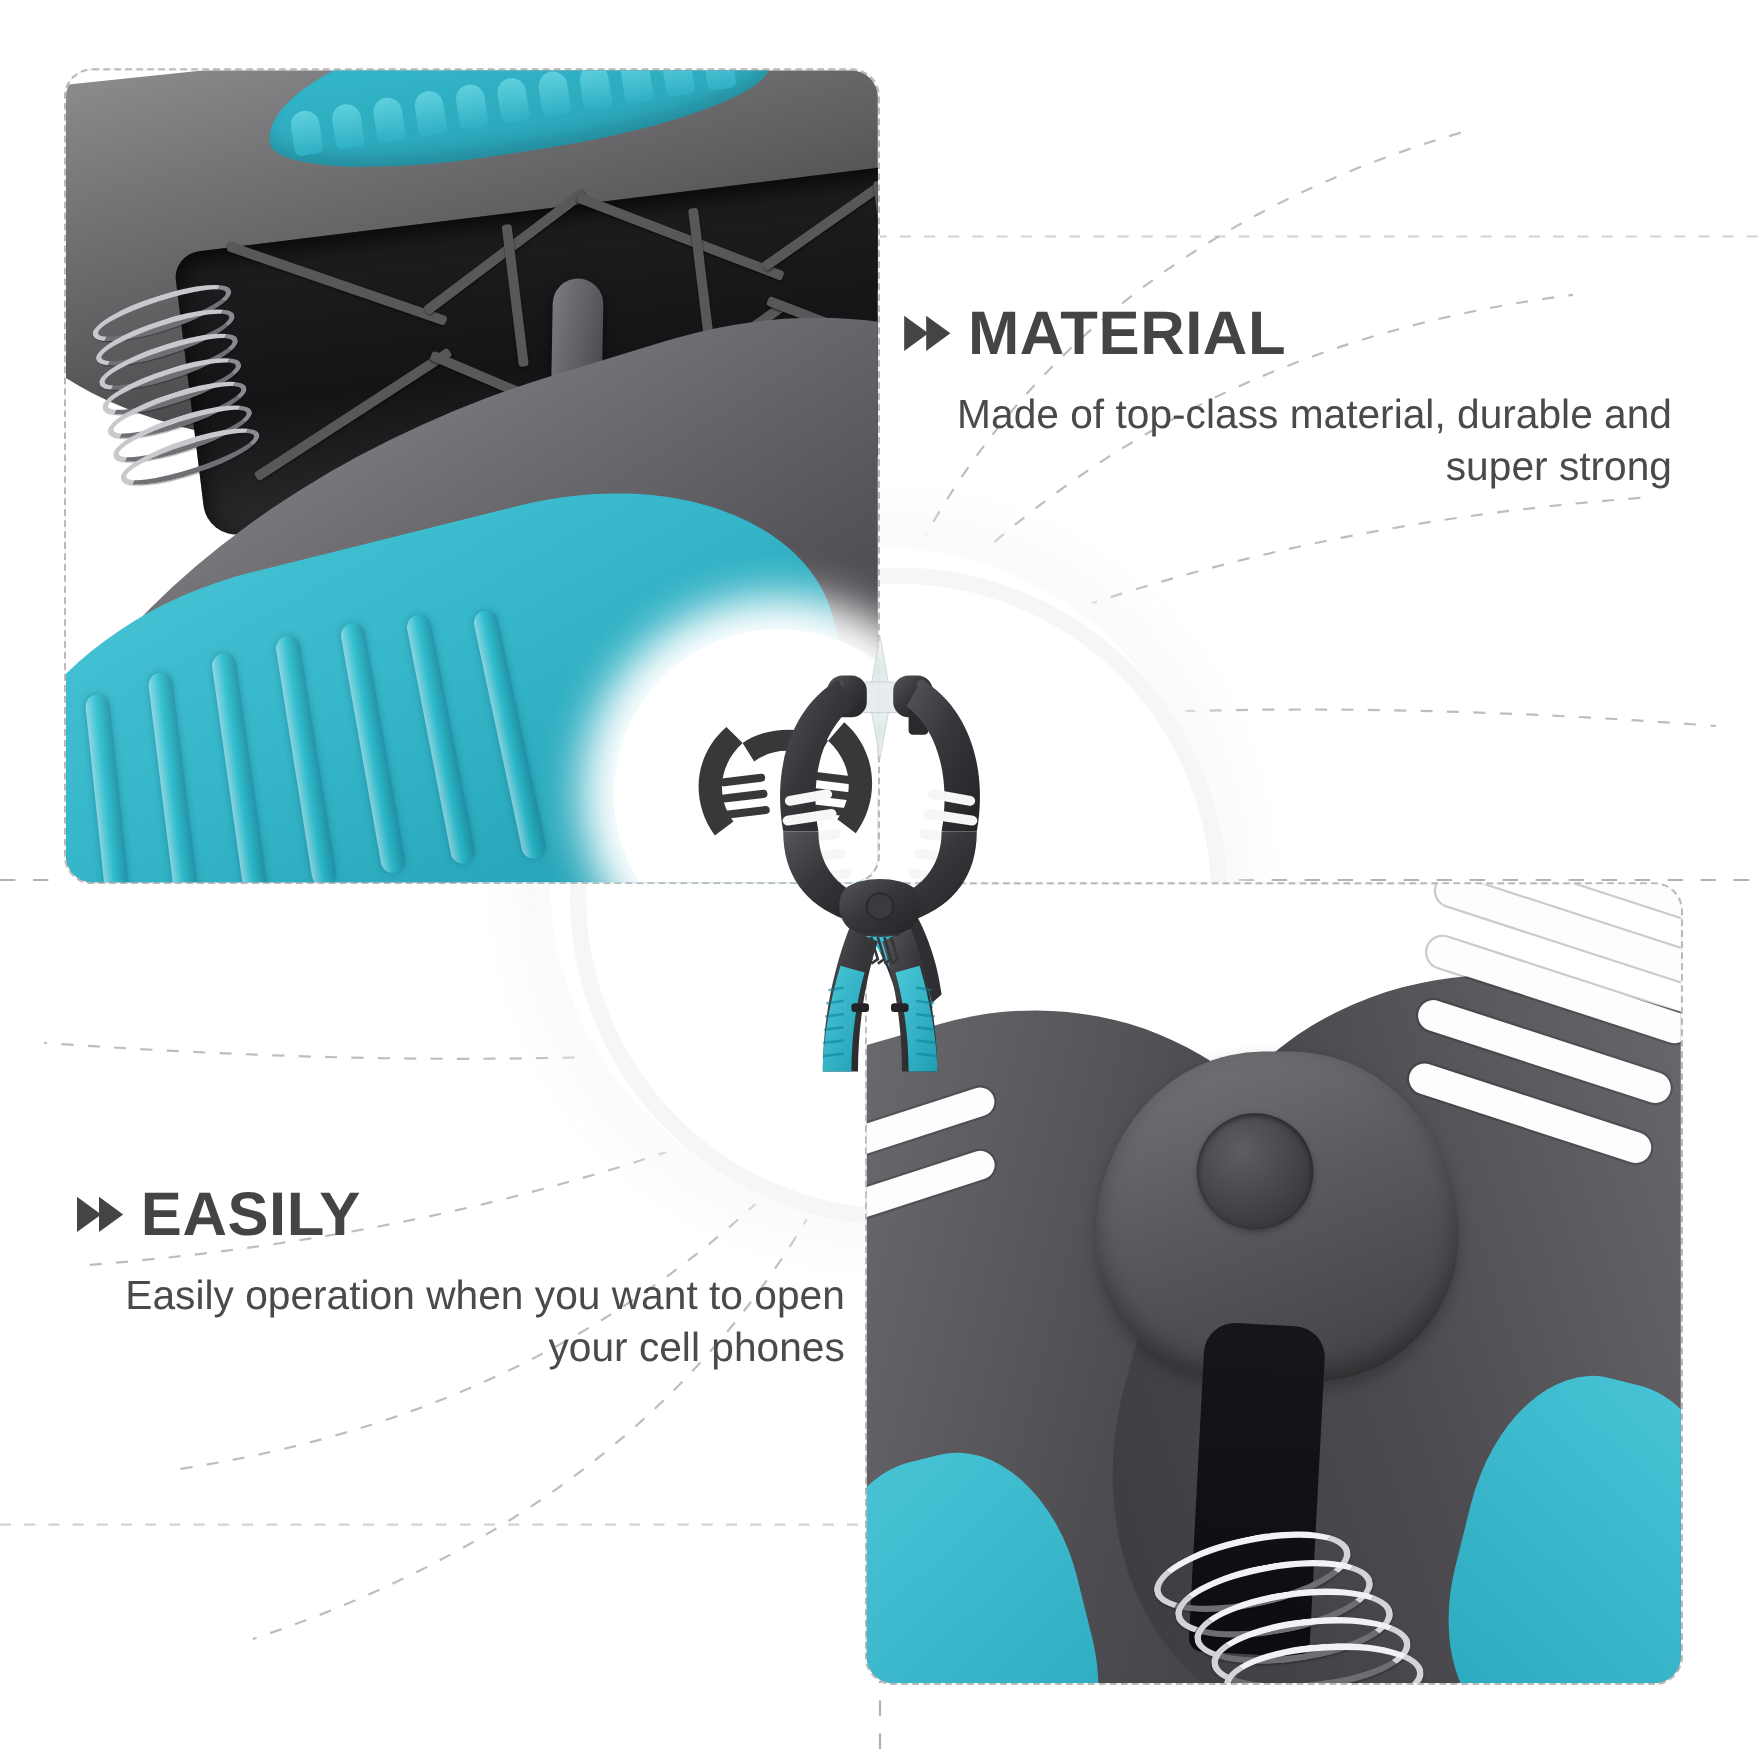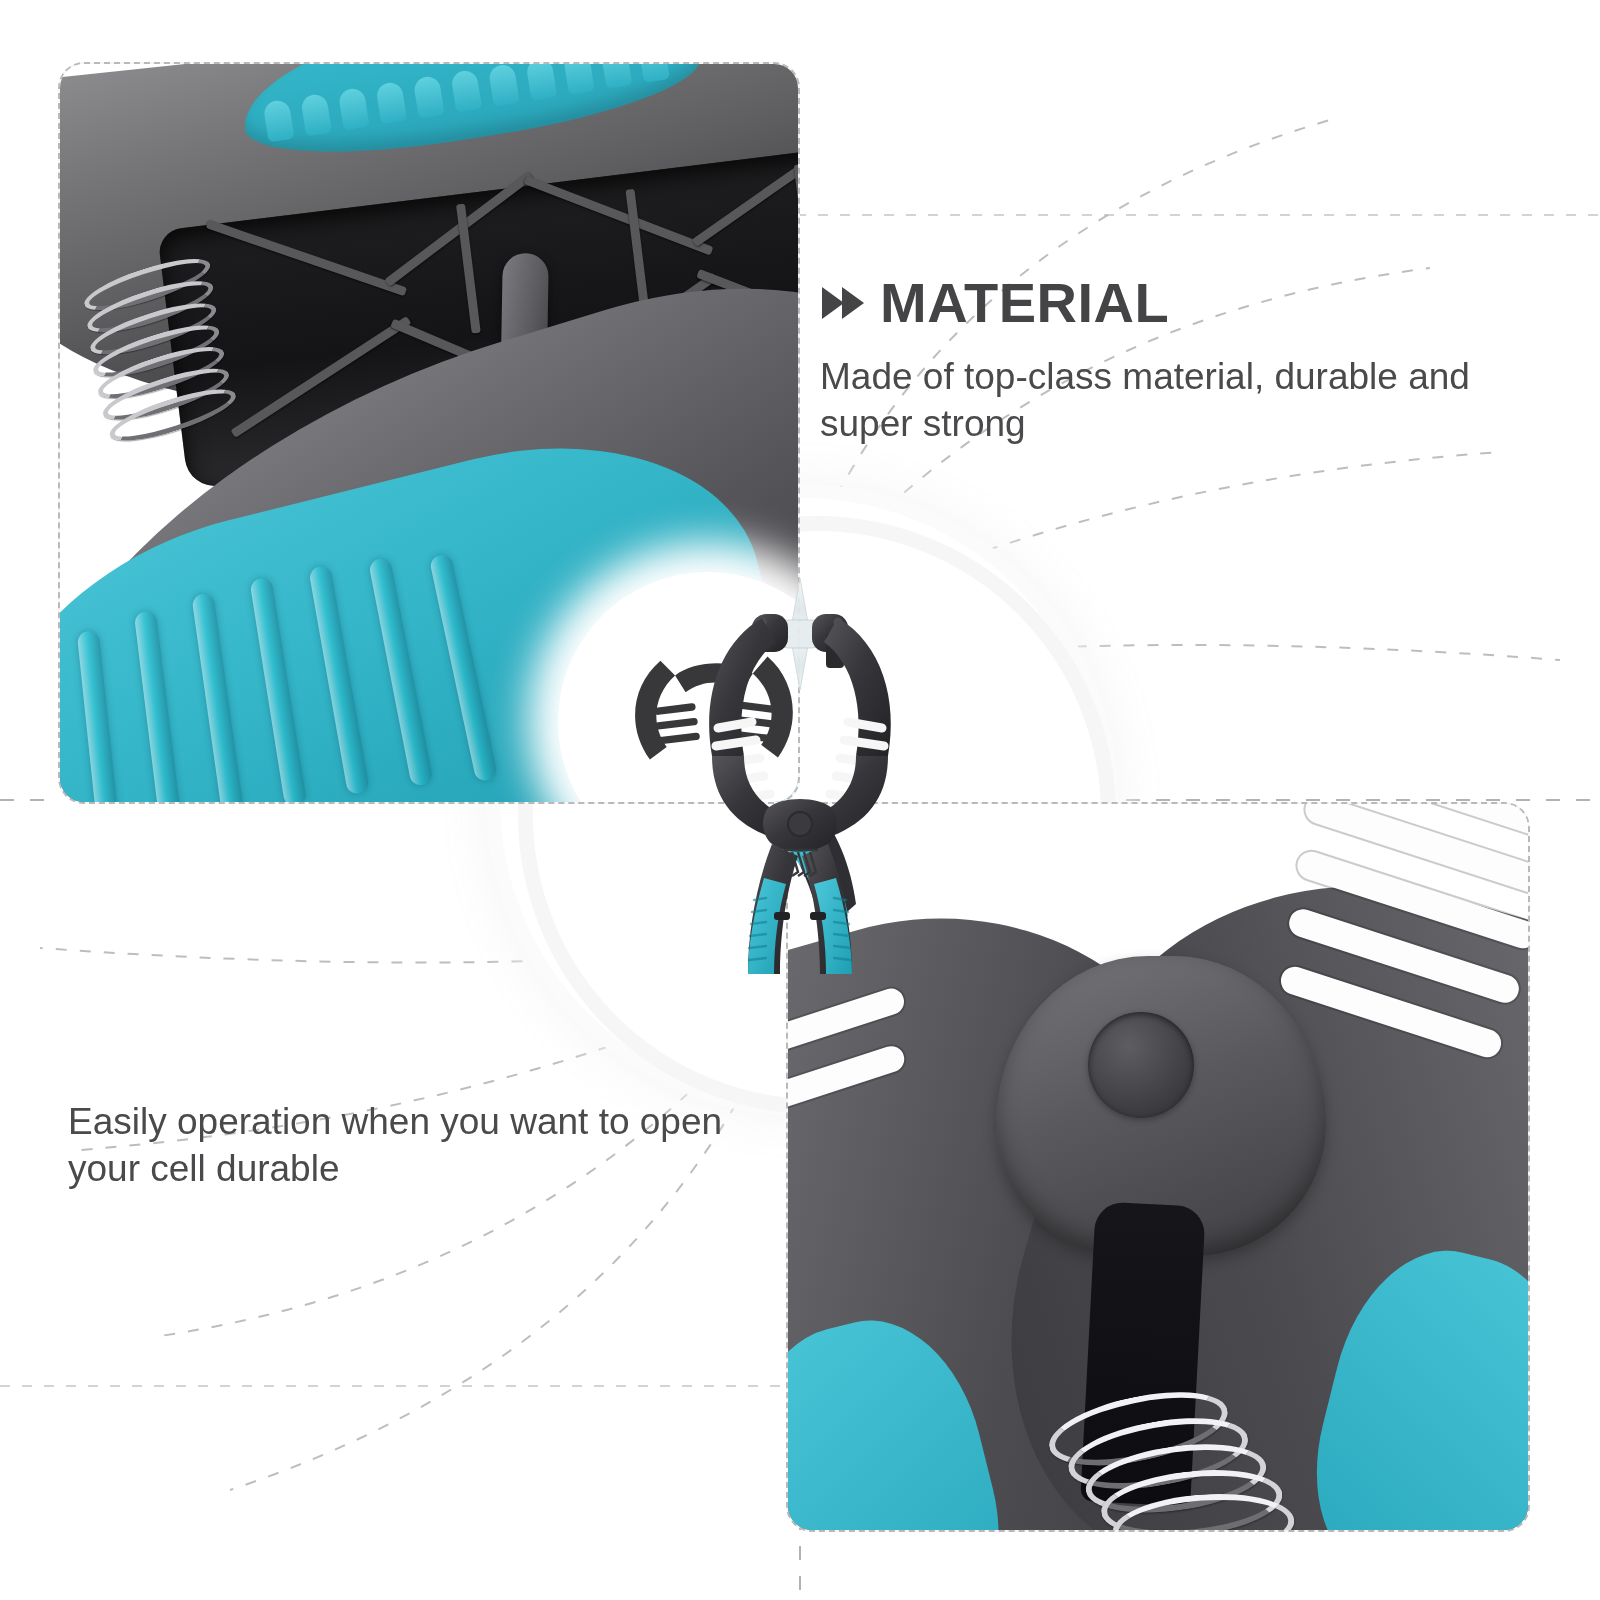--- a/index.html
+++ b/index.html
@@ -162,21 +162,21 @@
 
   
   .txt-block{position:absolute;}
   .heading{
     display:flex;align-items:center;gap:12px;
     font-size:56px;font-weight:bold;color:#444446;letter-spacing:.5px;line-height:1;
   }
   .ff-icon{display:inline-block;width:48px;height:40px;flex:0 0 auto;}
   .body-txt{
     margin-top:22px;font-size:37px;color:#4a4a4c;line-height:1.28;
-    max-width:700px;font-weight:400;
+    max-width:700px;font-weight:400;text-align:right;
   }
   .block-material{left:820px;top:275px;}
   .block-easily{left:68px;top:1076px;}
 </style>
 </head>
 <body>
 
 <div class="stage">
 
   <div class="decor">
@@ -443,16 +443,23 @@
       <svg class="ff-icon" viewBox="0 0 48 40">
         <path d="M2 4 L 24 20 L 2 36 Z" fill="#444446"></path>
         <path d="M22 4 L 44 20 L 22 36 Z" fill="#444446"></path>
       </svg>
       <span>MATERIAL</span>
     </div>
     <div class="body-txt">Made of top-class material, durable and super strong</div>
   </div>
 
   <div class="txt-block block-easily">
-    <div class="body-txt">Easily operation when you want to open your cell durable</div>
+    <div class="heading">
+      <svg class="ff-icon" viewBox="0 0 48 40">
+        <path d="M2 4 L 24 20 L 2 36 Z" fill="#444446"></path>
+        <path d="M22 4 L 44 20 L 22 36 Z" fill="#444446"></path>
+      </svg>
+      <span>EASILY</span>
+    </div>
+    <div class="body-txt">Easily operation when you want to open your cell phones</div>
   </div>
 
 </div>
 
 </body></html>

